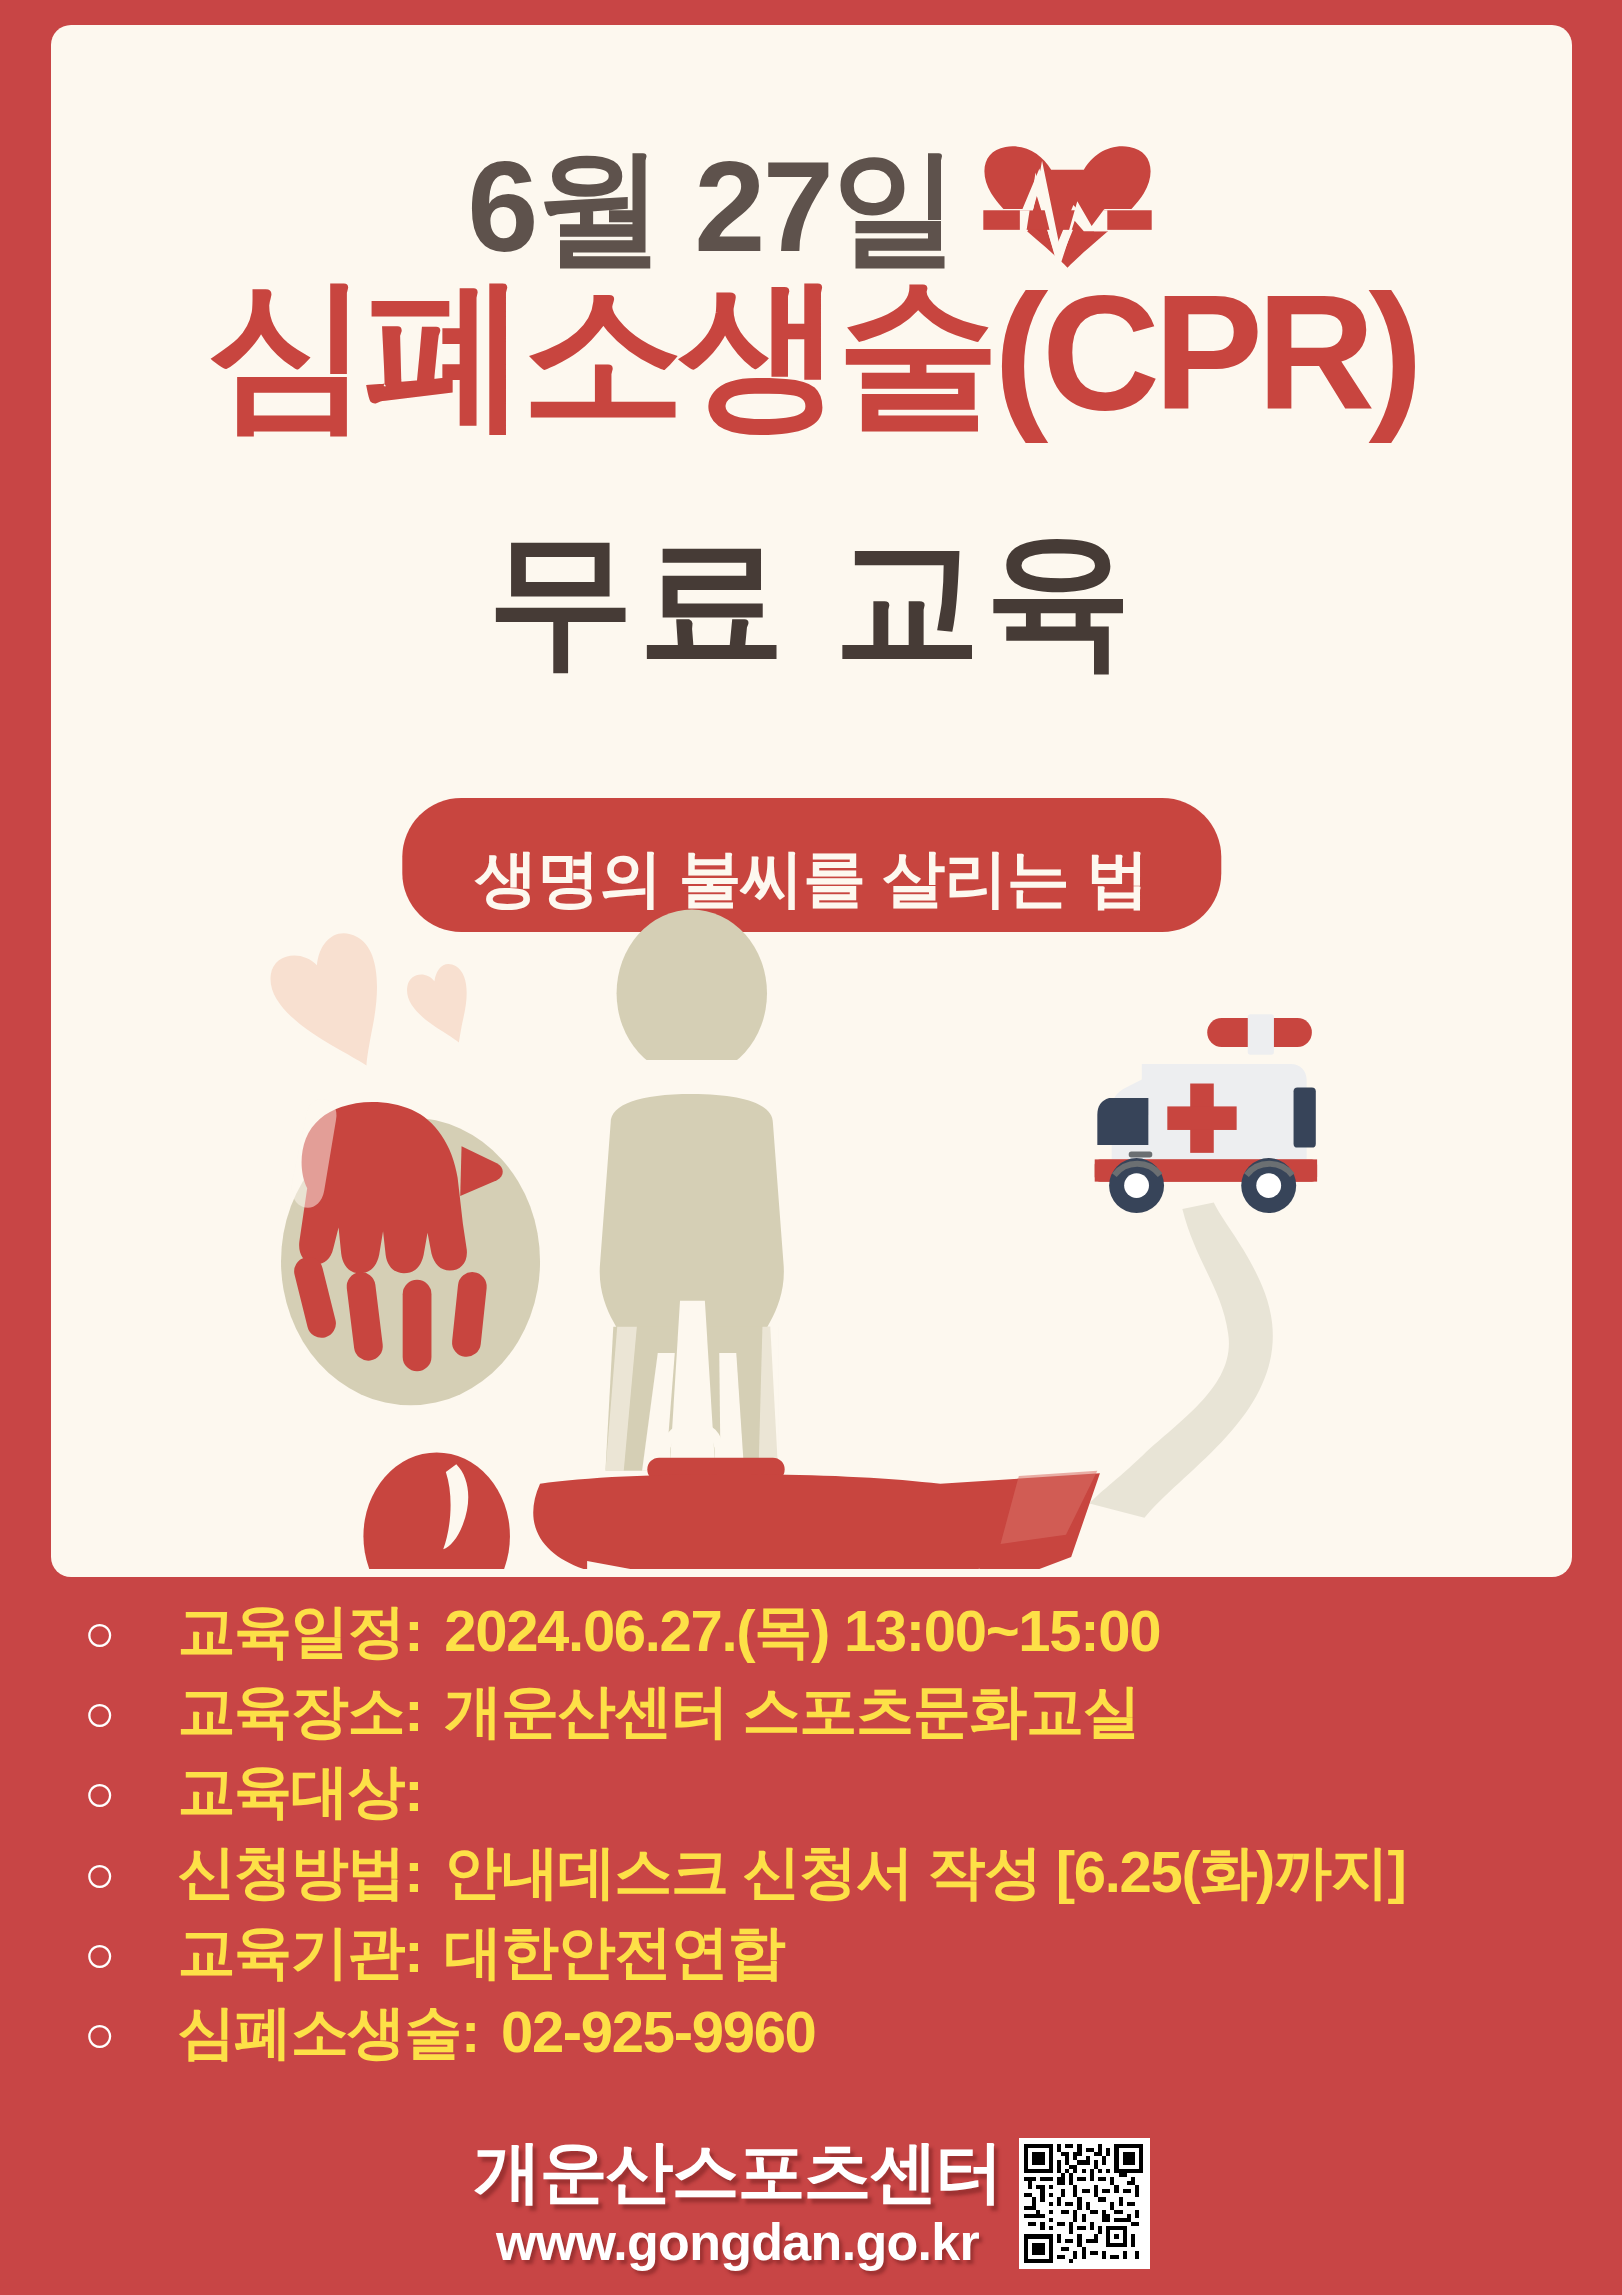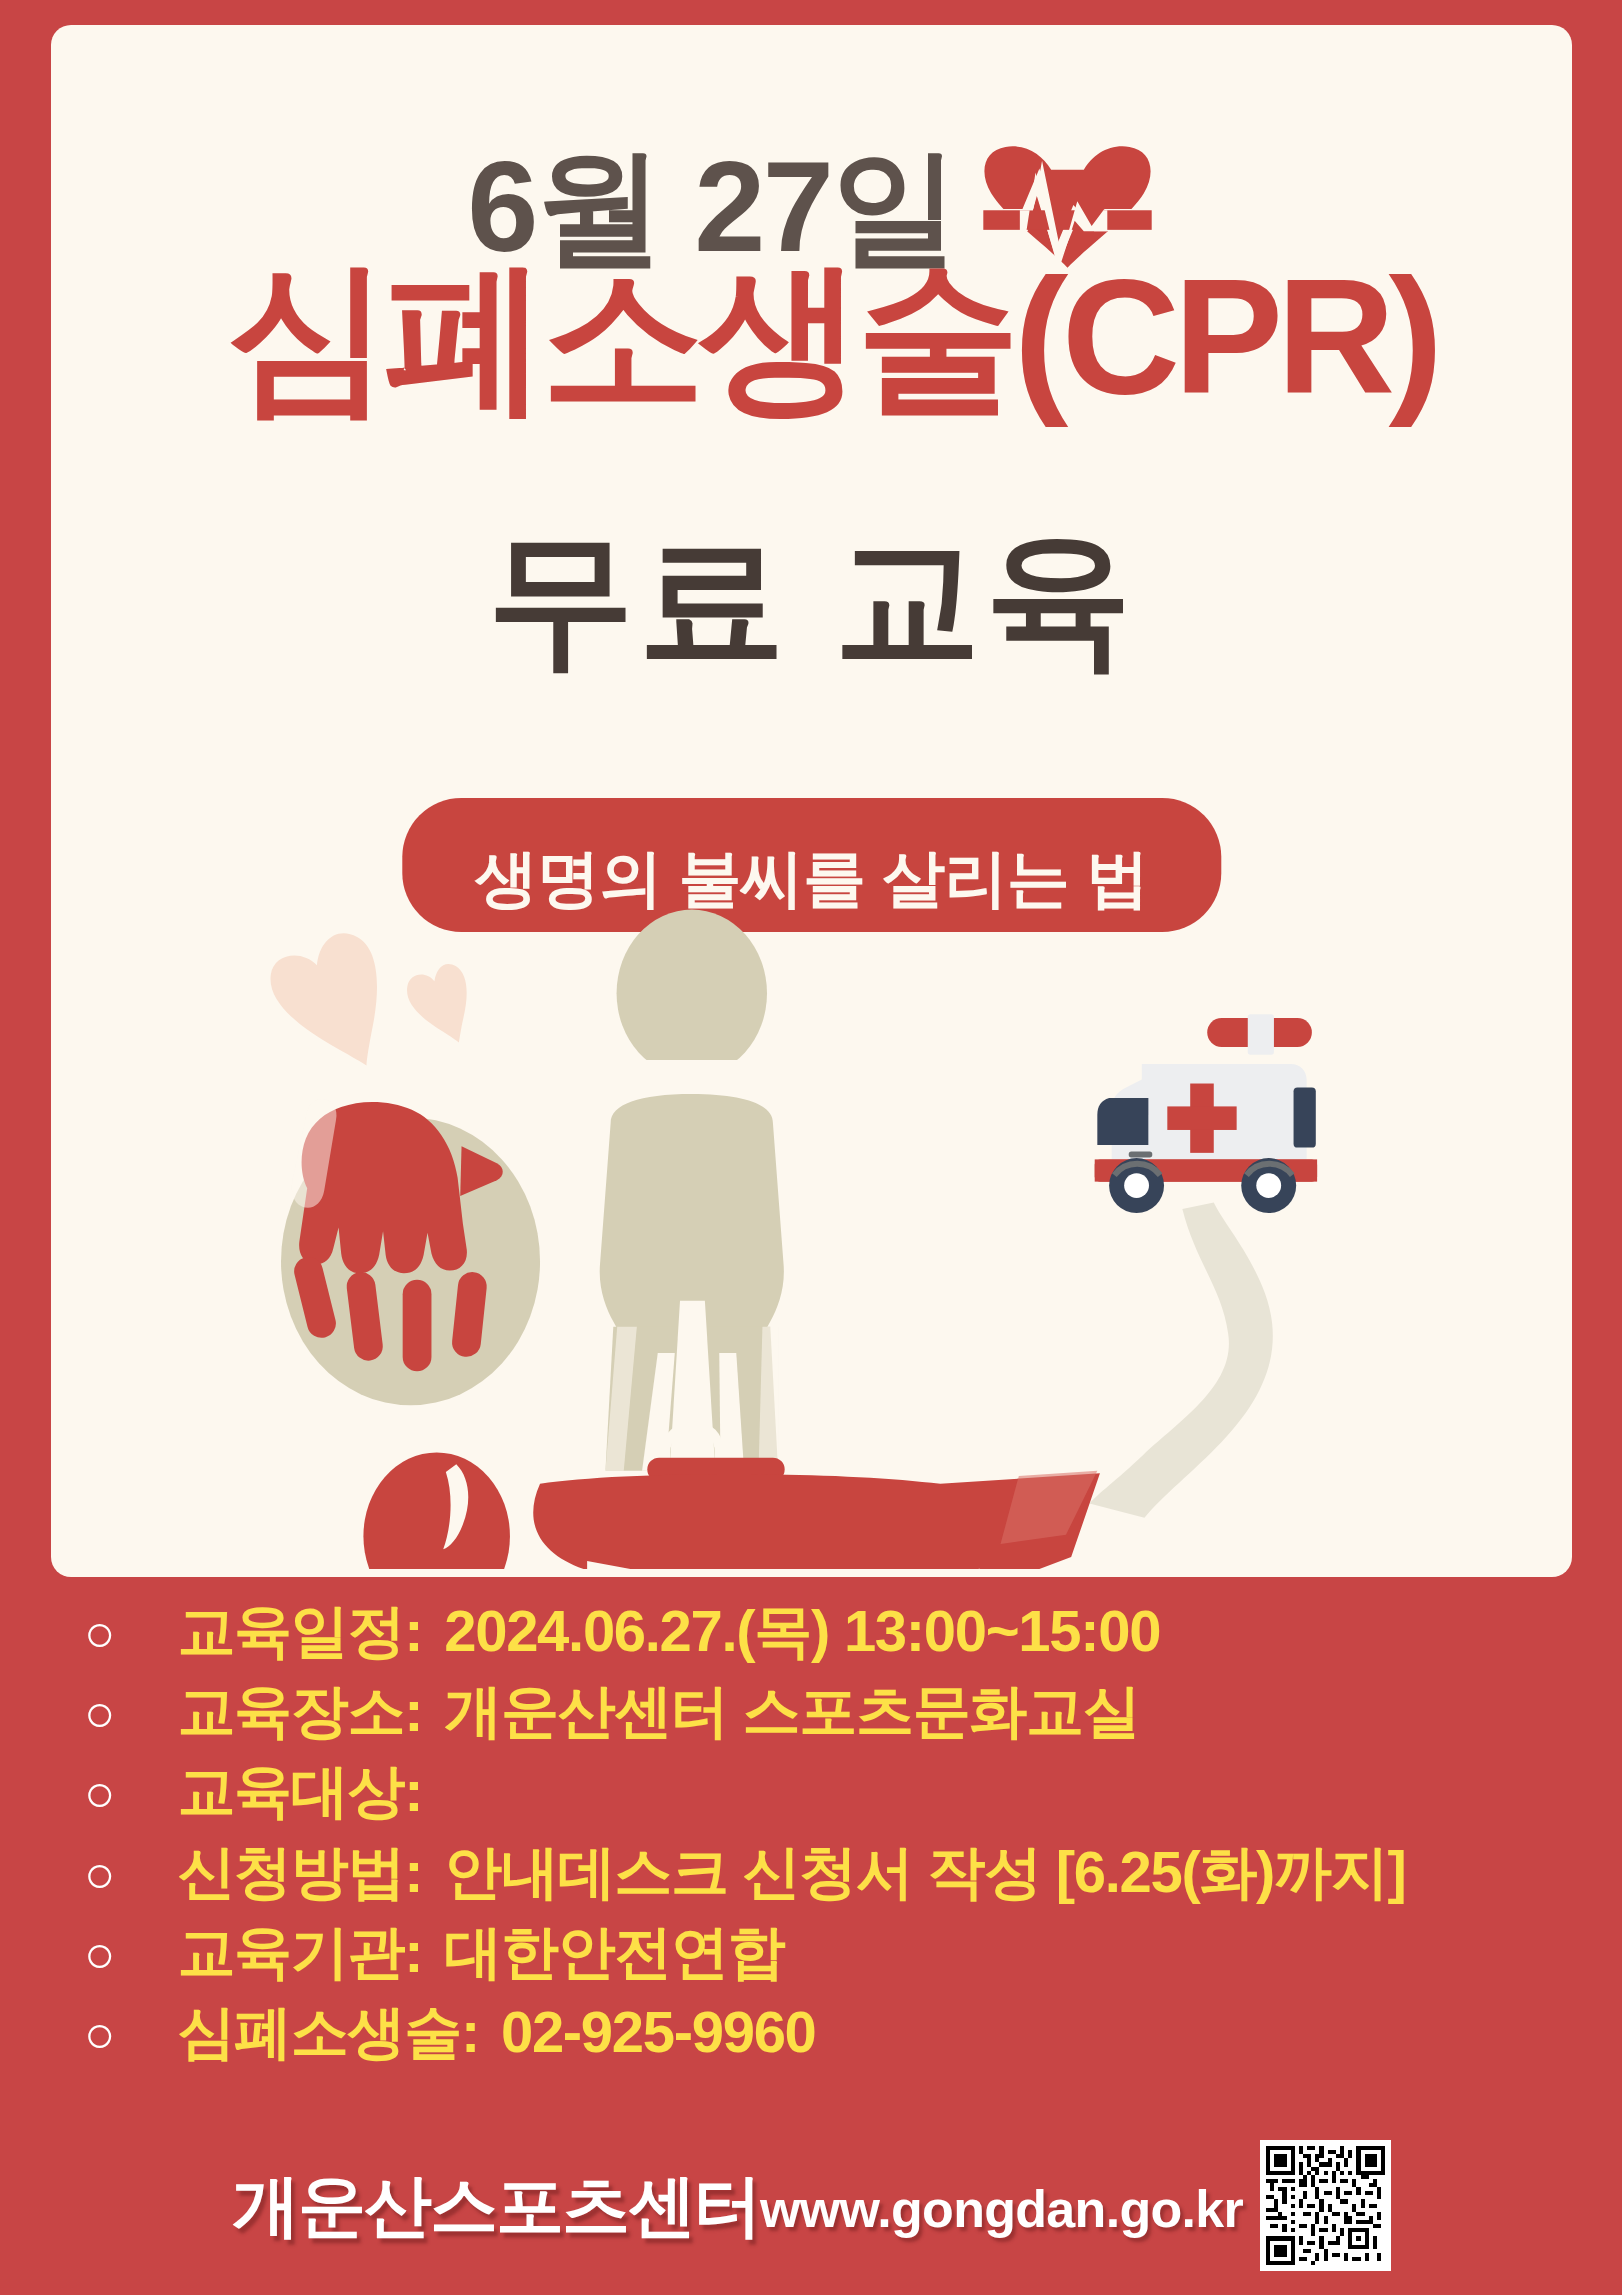--- a/index.html
+++ b/index.html
@@ -57,30 +57,29 @@
     width: 177px;
     height: 124px;
     flex: none;
     display: block;
   }
 
   
   #main-title {
     position: absolute;
     left: 0;
-    top: 226px;
+    top: 242px;
     width: 100%;
     text-align: center;
     font-size: 164px;
     font-weight: 700;
     color: #C8453F;
     letter-spacing: -6.5px;
     line-height: 1.05;
     white-space: nowrap;
-    margin-left: 20px;
   }
 
   
   #sub-title {
     position: absolute;
     left: 0;
     top: 497px;
     width: 100%;
     text-align: center;
     font-size: 147px;
@@ -166,21 +165,21 @@
     left: 0;
     bottom: 23.6px;
     width: 100%;
     display: flex;
     align-items: center;
     justify-content: center;
     gap: 17px;
   }
   #footer-brand {
     display: flex;
-    flex-direction: row;
+    flex-direction: column;
     align-items: center;
     justify-content: center;
   }
   #org-name {
     font-size: 68px;
     font-weight: 700;
     color: #FFFFFF;
     letter-spacing: -2px;
     line-height: 1.05;
     text-shadow: 3.9px 4.6px 3.3px rgba(90, 20, 20, 0.40);

